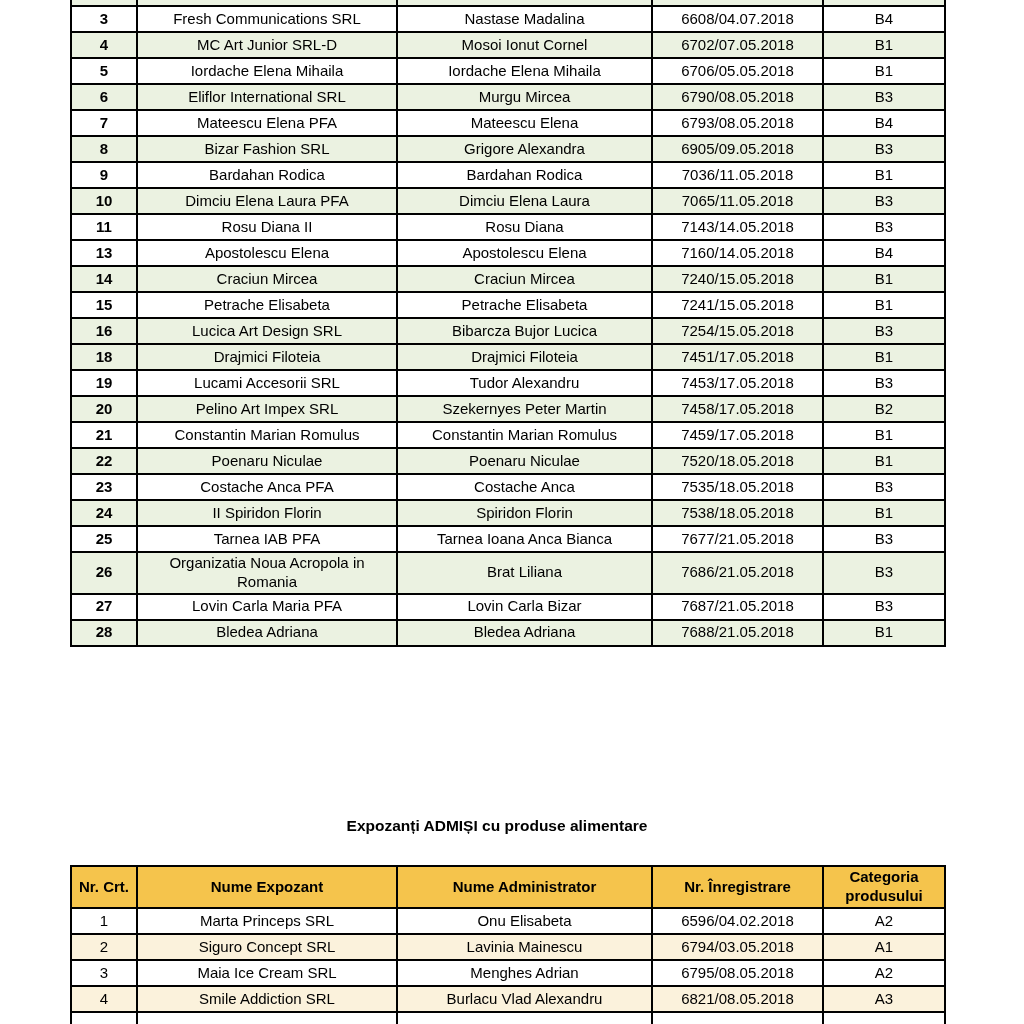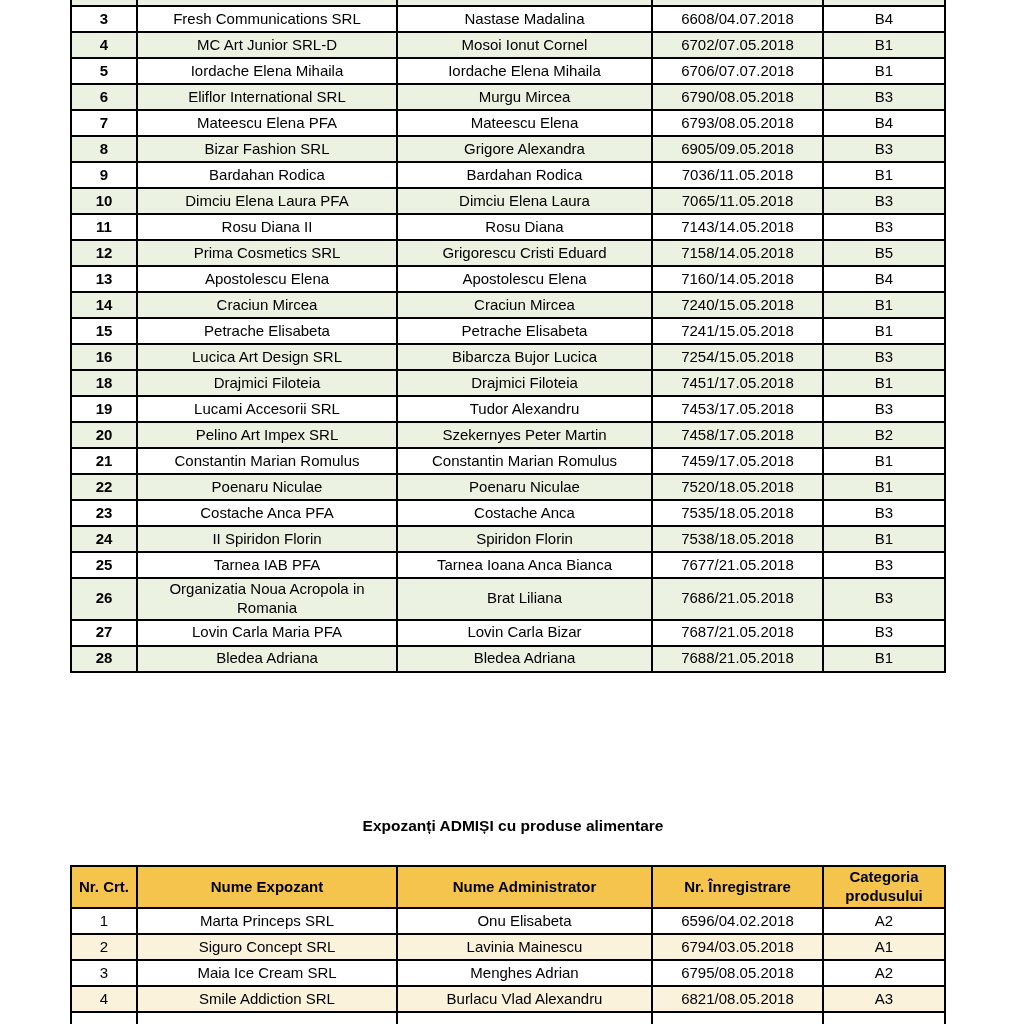--- a/index.html
+++ b/index.html
@@ -33,21 +33,21 @@
   
   .table1-wrap { position: absolute; left: 70px; top: -21px; }
   .t1 tr.alt td { background: #EBF2E1; }
   .t1 td { background: #ffffff; }
   .t1 td.nr { font-weight: bold; }
   .t1 tr.partial td { height: 22px; background: #EBF2E1; }
 
   
   .section-title {
     position: absolute;
-    left: 76px; top: 817px;
+    left: 60px; top: 817px;
     width: 874px;
     text-align: center;
     font-size: 15.5px;
     font-weight: bold;
   }
 
   
   .table2-wrap { position: absolute; left: 70px; top: 865px; }
   .t2 th {
     background: #F5C44C;
@@ -95,21 +95,21 @@
             <td class="nr">4</td>
             <td>MC Art Junior SRL-D</td>
             <td>Mosoi Ionut Cornel</td>
             <td>6702/07.05.2018</td>
             <td>B1</td>
           </tr>
           <tr>
             <td class="nr">5</td>
             <td>Iordache Elena Mihaila</td>
             <td>Iordache Elena Mihaila</td>
-            <td>6706/07.07.2018</td>
+            <td>6706/05.05.2018</td>
             <td>B1</td>
           </tr>
           <tr class="alt">
             <td class="nr">6</td>
             <td>Eliflor International SRL</td>
             <td>Murgu Mircea</td>
             <td>6790/08.05.2018</td>
             <td>B3</td>
           </tr>
           <tr>
@@ -139,27 +139,20 @@
             <td>Dimciu Elena Laura</td>
             <td>7065/11.05.2018</td>
             <td>B3</td>
           </tr>
           <tr>
             <td class="nr">11</td>
             <td>Rosu Diana II</td>
             <td>Rosu Diana</td>
             <td>7143/14.05.2018</td>
             <td>B3</td>
-          </tr>
-          <tr class="alt">
-            <td class="nr">12</td>
-            <td>Prima Cosmetics SRL</td>
-            <td>Grigorescu Cristi Eduard</td>
-            <td>7158/14.05.2018</td>
-            <td>B5</td>
           </tr>
           <tr>
             <td class="nr">13</td>
             <td>Apostolescu Elena</td>
             <td>Apostolescu Elena</td>
             <td>7160/14.05.2018</td>
             <td>B4</td>
           </tr>
           <tr class="alt">
             <td class="nr">14</td>

